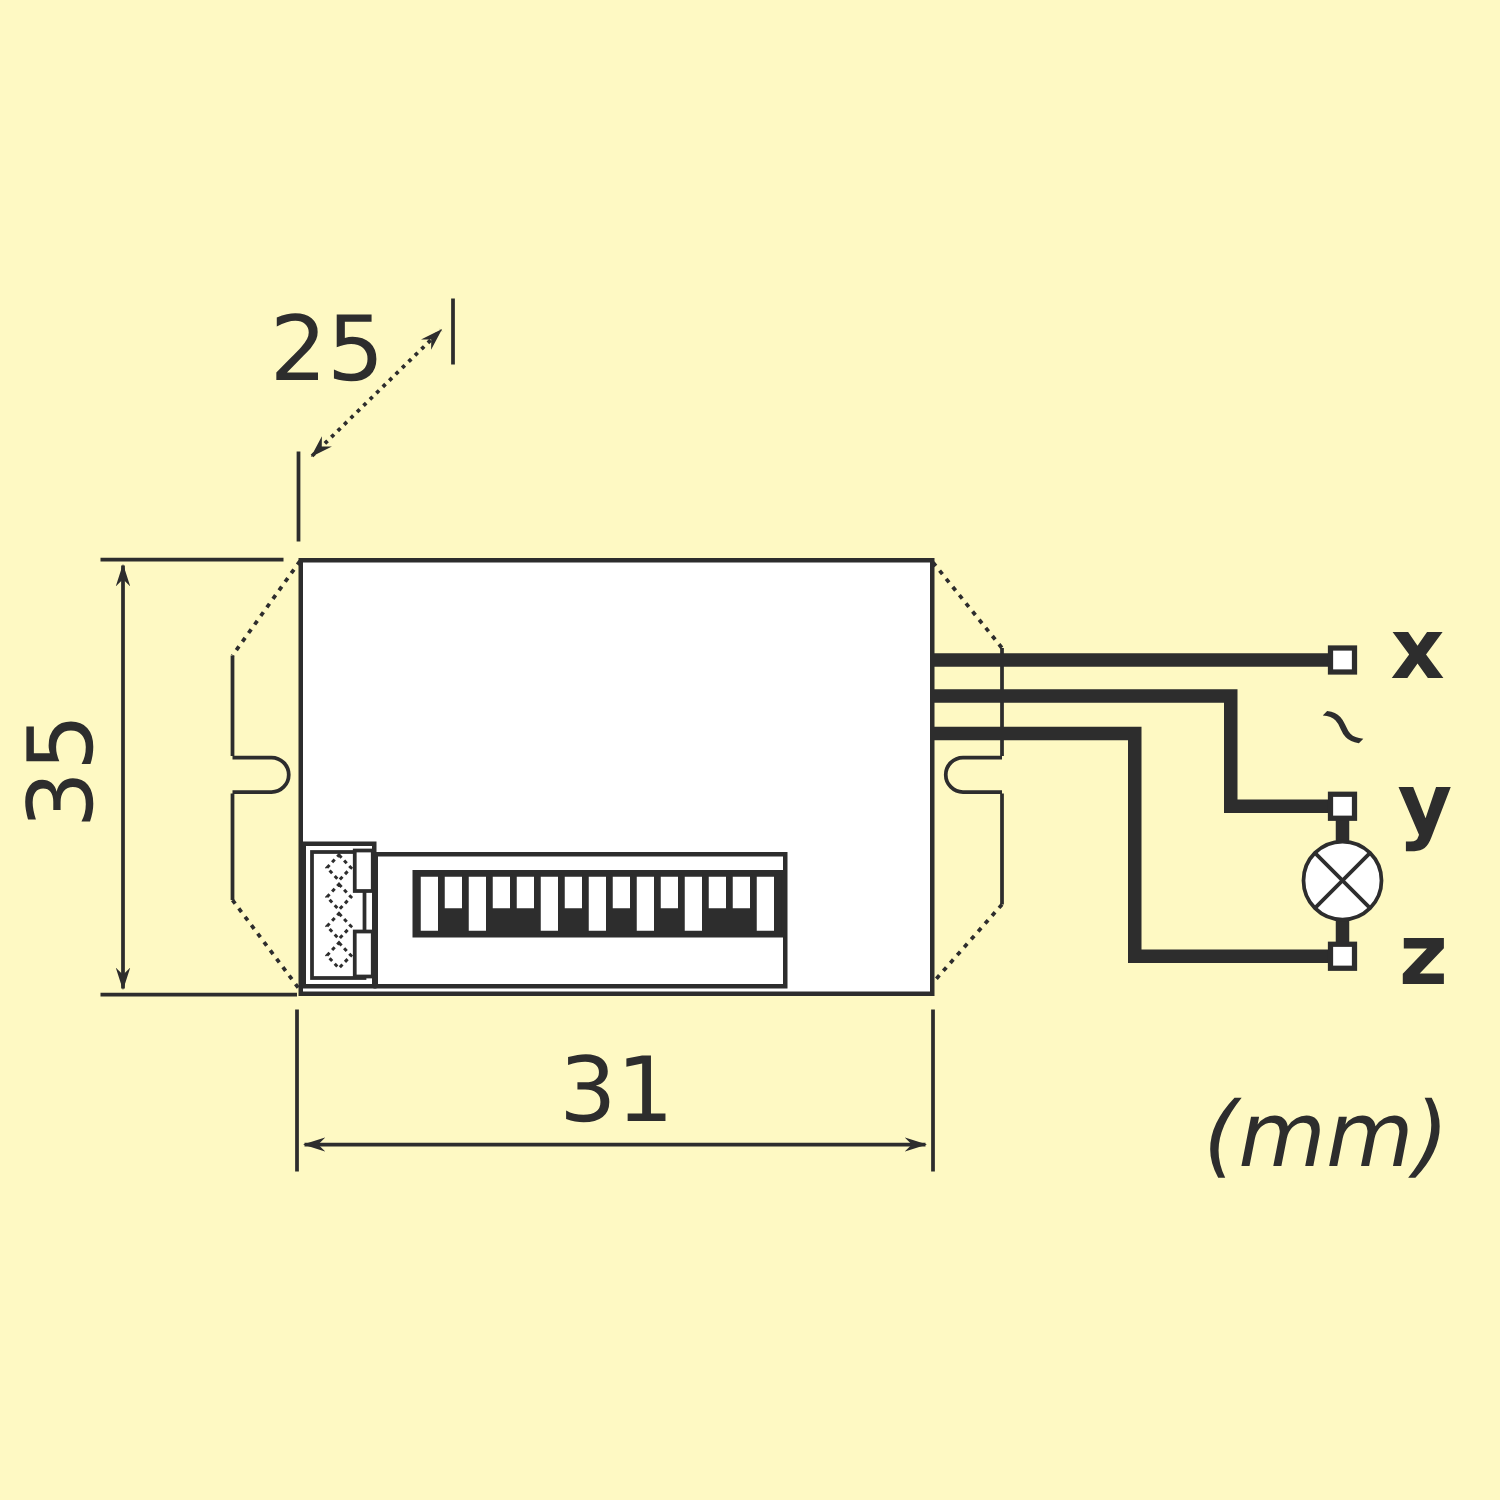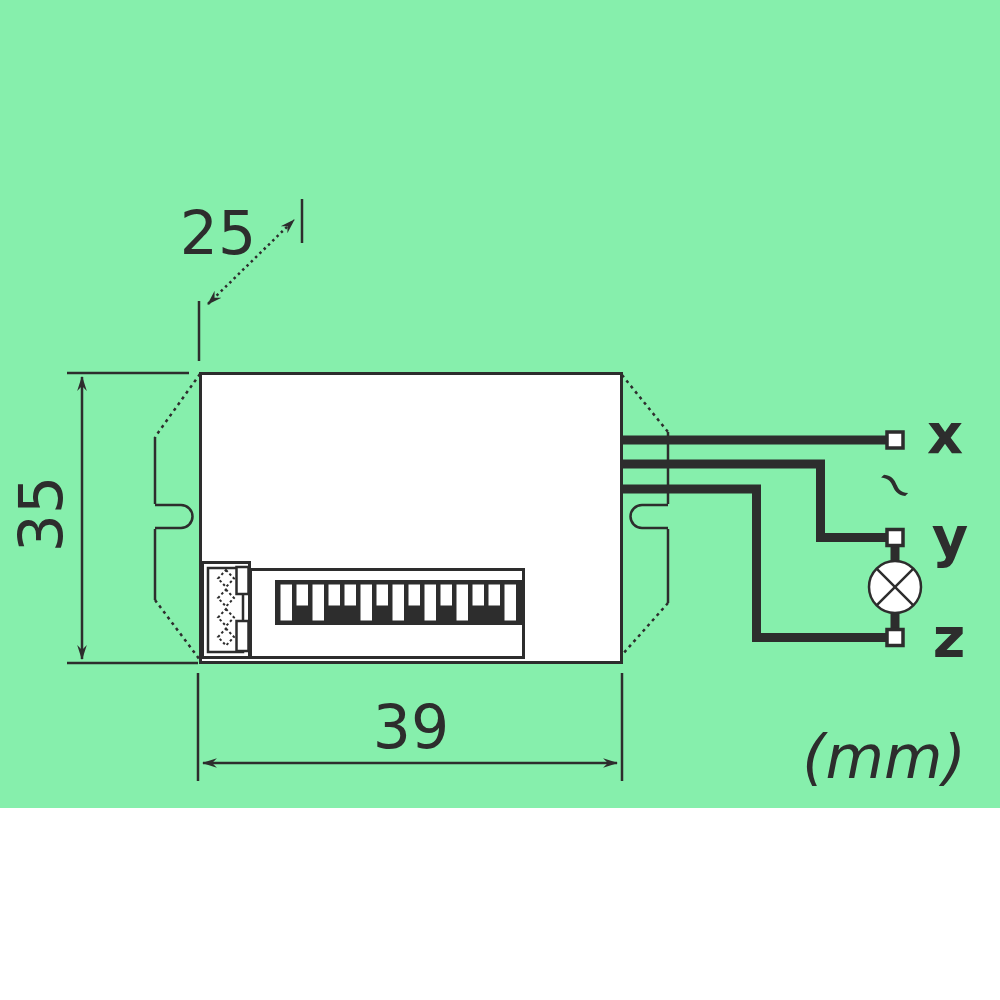--- a/index.html
+++ b/index.html
@@ -1,17 +1,17 @@
 <!DOCTYPE html>
 <html><head>
 <meta charset="utf-8">
 <style>
   html,body{margin:0;padding:0;background:#fff;}
   .stage{
-    position:relative;width:1000px;height:808px;background:#86efac;overflow:hidden;
+    position:relative;width:1000px;height:1000px;background:#fef9c3;overflow:hidden;
     font-family:"DejaVu Sans","Liberation Sans",sans-serif;
     --line:#2d2d2d;
   }
   .stage svg{position:absolute;left:0;top:0;}
   .t{position:absolute;transform:translate(-50%,-50%);color:var(--line);line-height:1;white-space:nowrap;}
   .dim{font-size:60px;}
   .rot{transform:translate(-50%,-50%) rotate(-90deg);}
   .term{font-size:56px;font-weight:bold;}
   .wave{font-size:48px;transform:translate(-50%,-50%) rotate(45deg);}
 </style>
@@ -119,21 +119,21 @@
       <g>
         <path d="M 198,673 V 781"></path>
         <path d="M 622,673 V 781"></path>
         <path d="M 203,763 H 617" marker-start="url(#ah)" marker-end="url(#ah)"></path>
       </g>
     </g>
   </svg>
 
   <span class="t dim" style="left:218px;top:233px;">25</span>
   <span class="t dim rot" style="left:41px;top:514px;">35</span>
-  <span class="t dim" style="left:411px;top:727px;">39</span>
+  <span class="t dim" style="left:411px;top:727px;">31</span>
   <span class="t dim" style="left:884px;top:757px;font-style:italic;">(mm)</span>
 
   <span class="t term" style="left:945px;top:434px;">x</span>
   <span class="t term" style="left:950px;top:537px;">y</span>
   <span class="t term" style="left:949px;top:638px;">z</span>
 
   <span class="t wave" style="left:896px;top:484px;">~</span>
 </div>
 
 </body></html>

